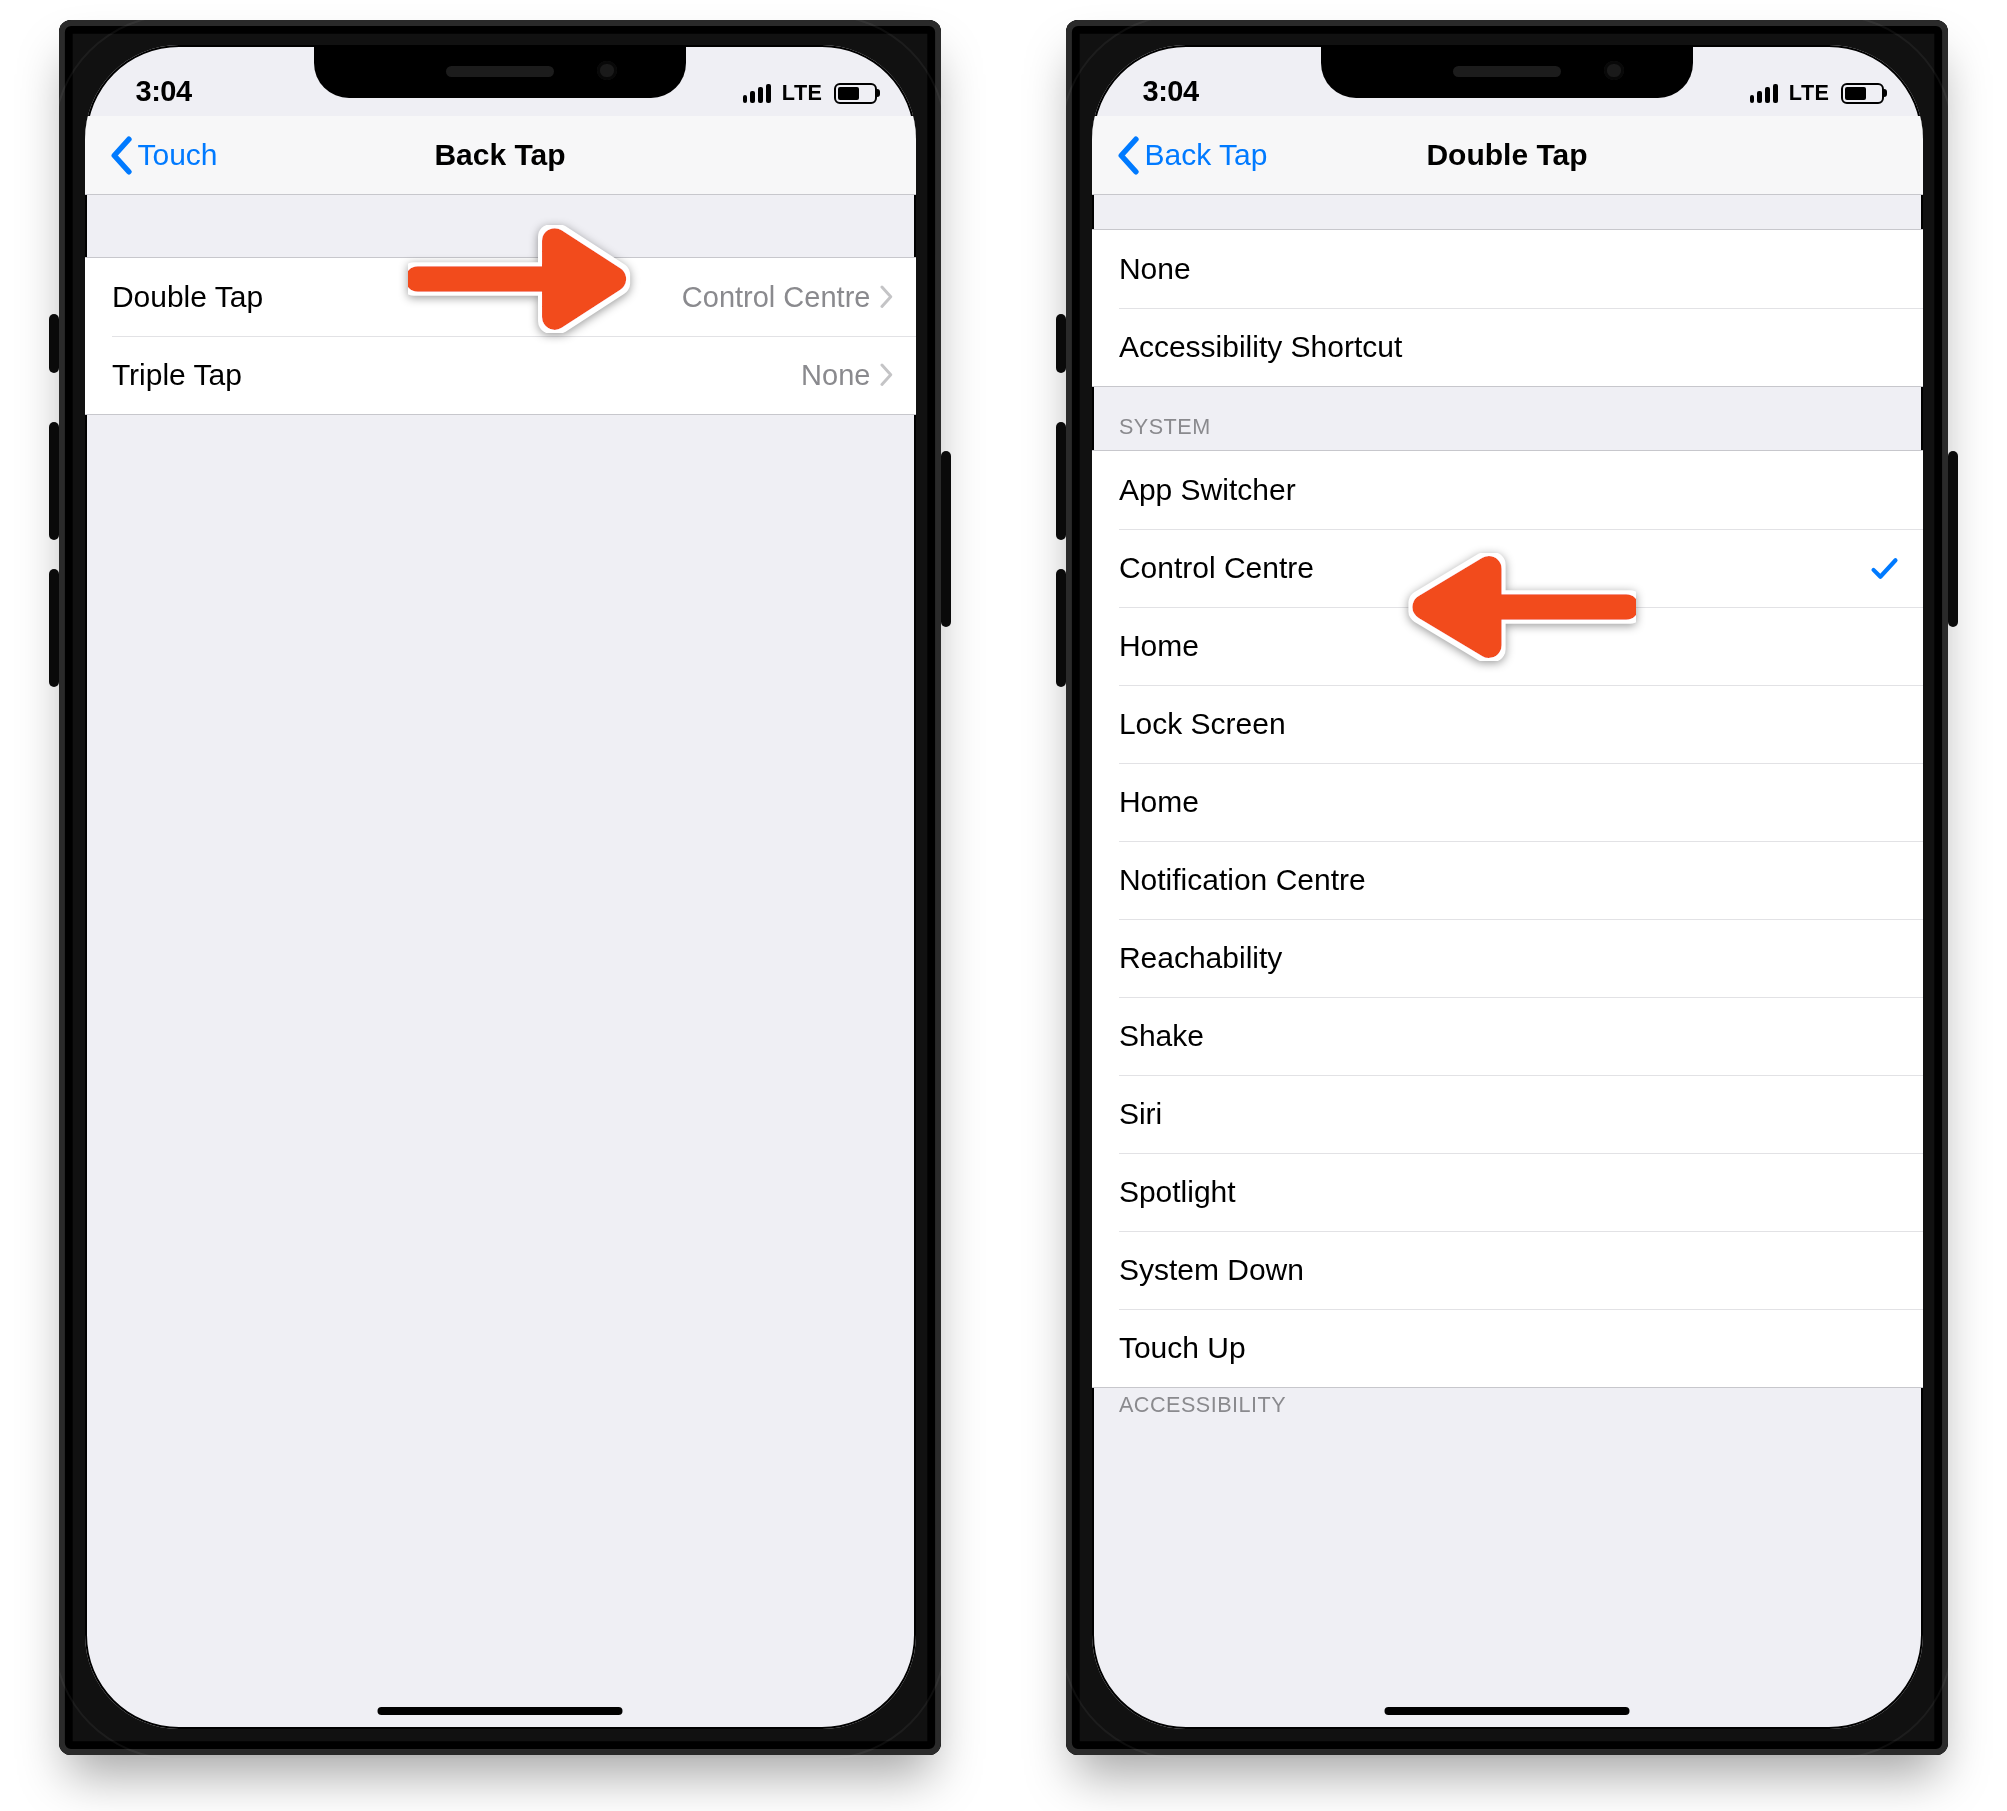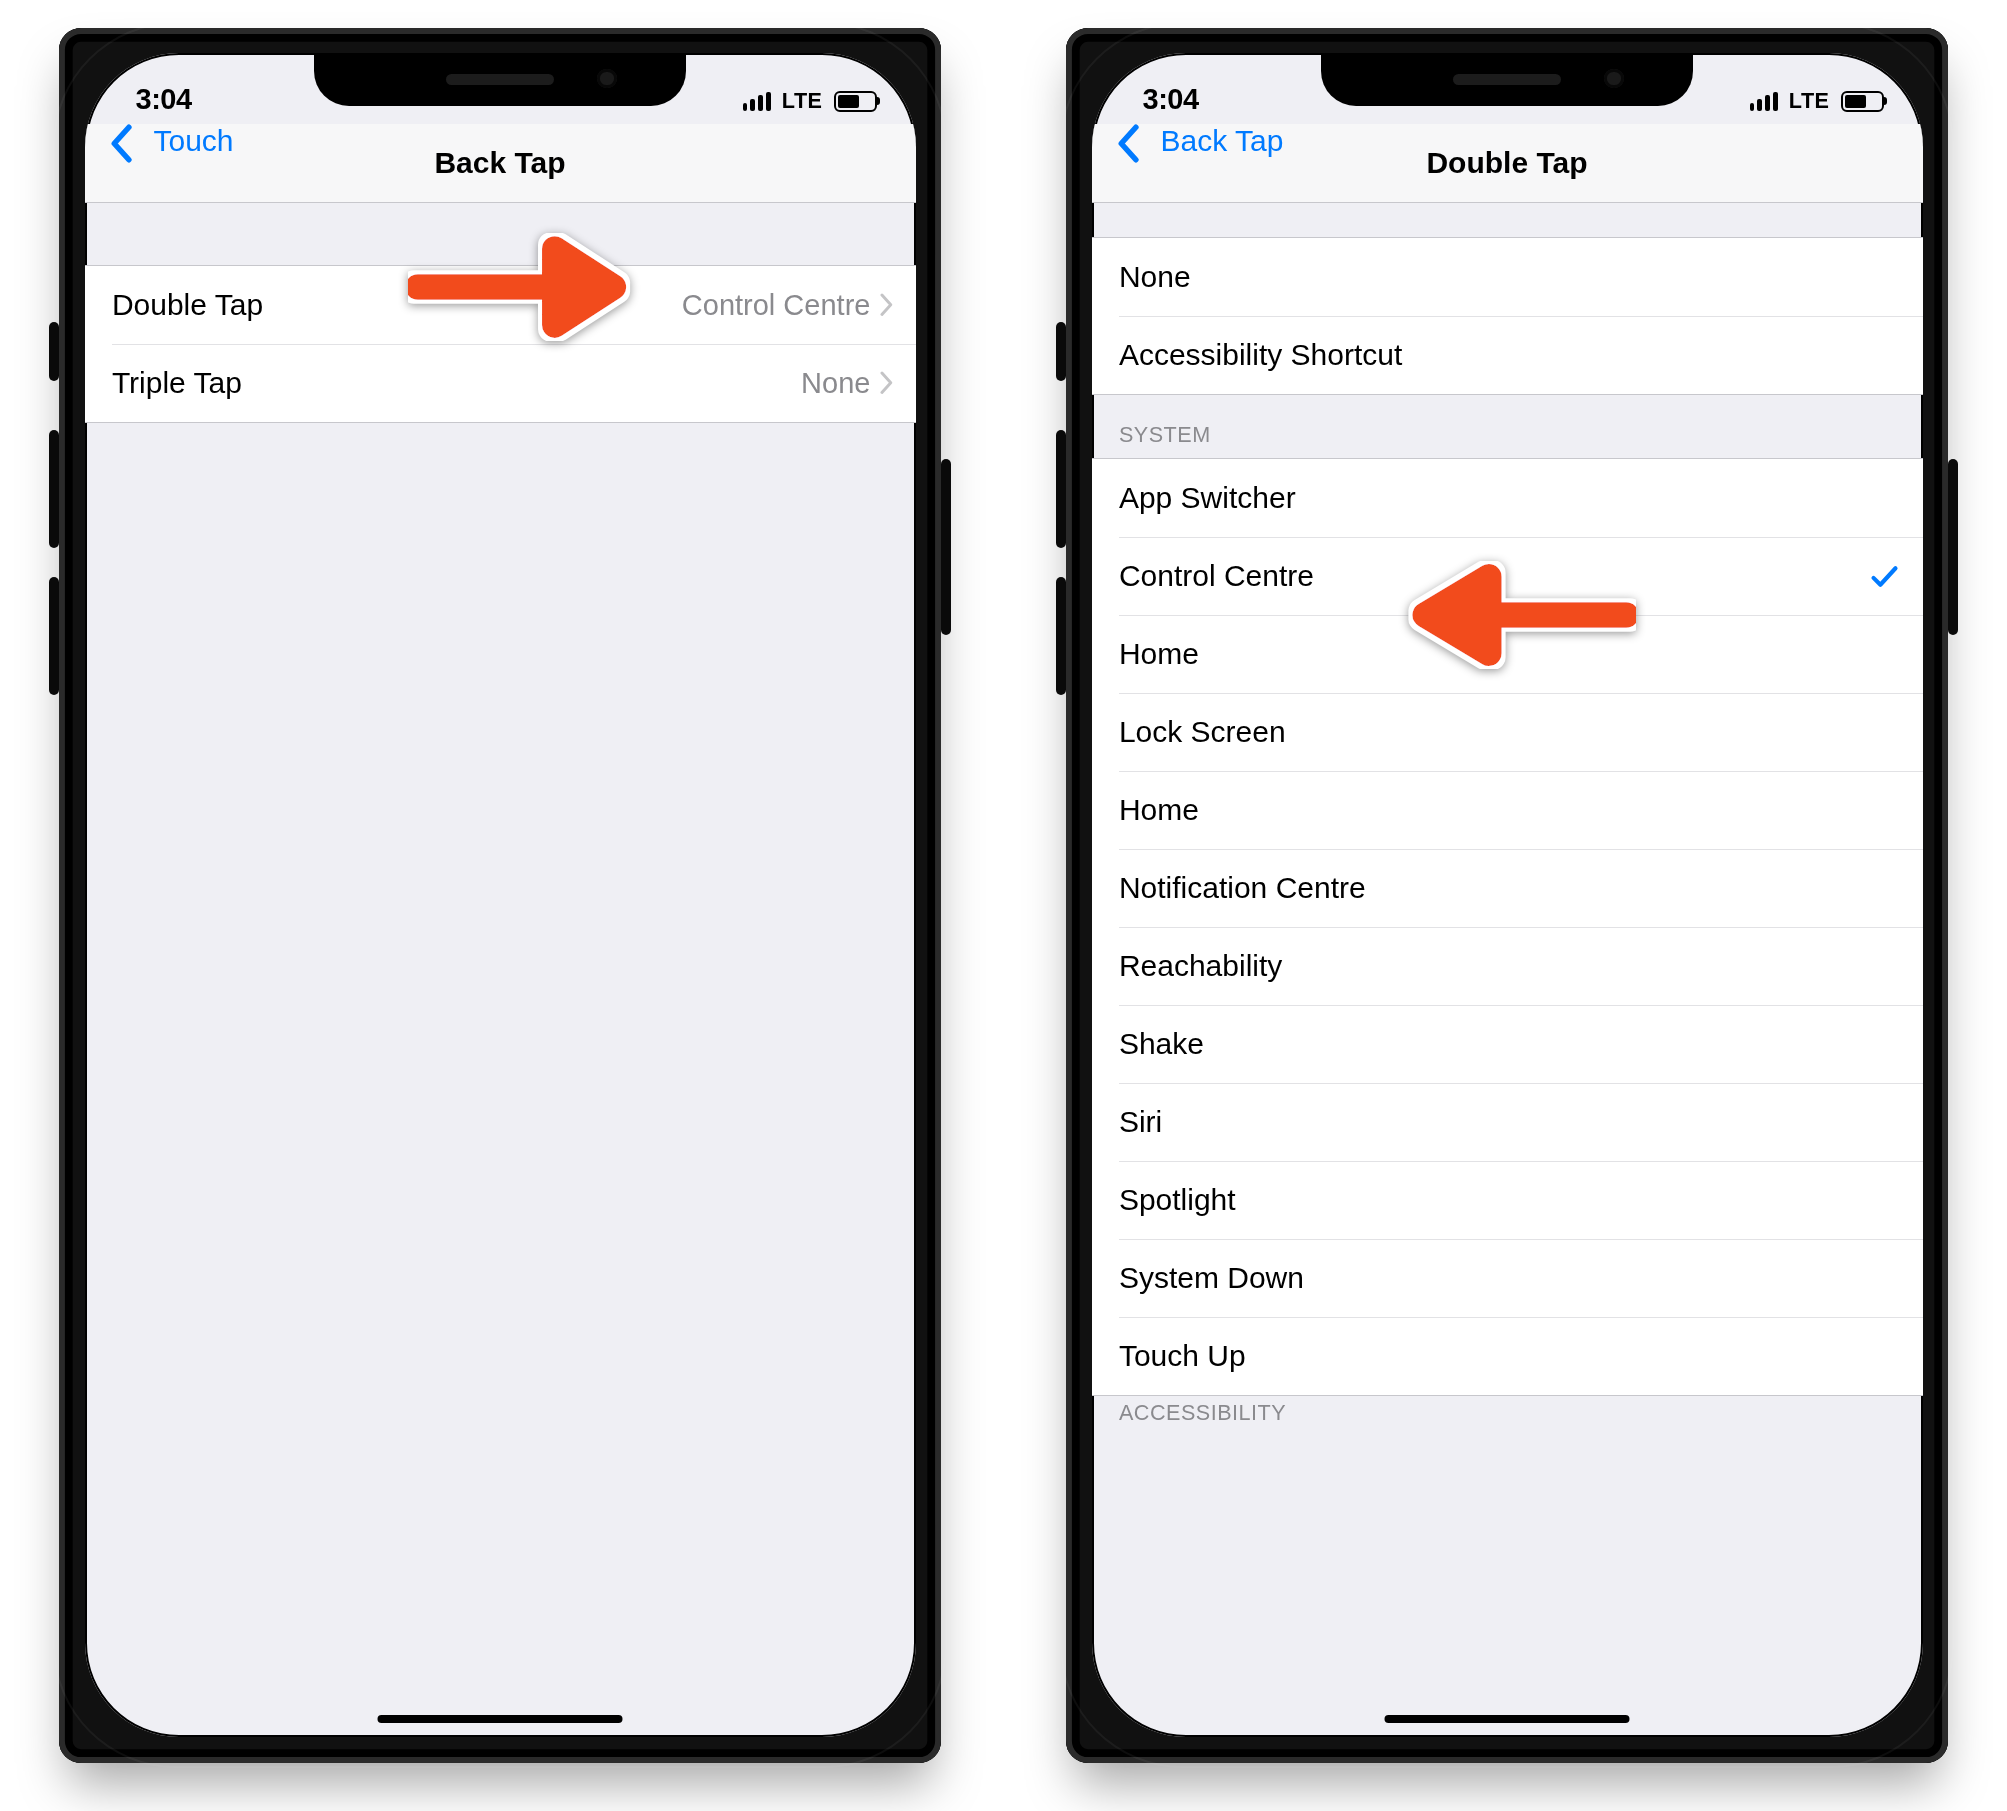--- a/index.html
+++ b/index.html
@@ -22,29 +22,28 @@
     position:absolute; inset:0;
     display:flex; justify-content:space-between;
     padding:19.6px 59px 59px 59px;
     box-sizing:border-box;
   }
 
   
   .phone {
     position:relative;
     width:882px; height:1735px;
-    border-radius:22px;
+    border-radius:12px;
     background:#111;
     box-shadow:
       0 29px 49px -9.8px rgba(0,0,0,.35),
       inset 0 0 0 5.9px #2a2a2a,
       inset 0 0 0 13.7px #000;
     padding:25.5px;
     box-sizing:border-box;
-    margin-top:8px;
   }
   .phone::before { 
     content:"";
     position:absolute; inset:-5.9px;
     border-radius:123px;
     box-shadow: 0 0 0 2px rgba(255,255,255,.05) inset;
     pointer-events:none;
   }
   
   .side-btn { position:absolute; background:#0a0a0a; border-radius:5.9px; }
@@ -122,21 +121,21 @@
     height:78px;
     background:#f7f7f8;
     border-bottom:1px solid var(--ios-sep);
     display:flex; align-items:center; justify-content:center;
     position:relative;
     z-index:30;
   }
   .nav-title { font-size:30px; font-weight:700; }
   .nav-back {
     position:absolute; left:13.7px; top:0; bottom:0;
-    display:flex; gap:20px;
+    display:flex; align-items:center; gap:4px;
     color:var(--ios-blue);
     font-size:30px;
     padding:0 9.8px;
   }
   .nav-back svg { width:25.5px; height:39px; }
 
   
   .content {
     position:absolute; top:149px; left:0; right:0; bottom:0;
     overflow:hidden;

